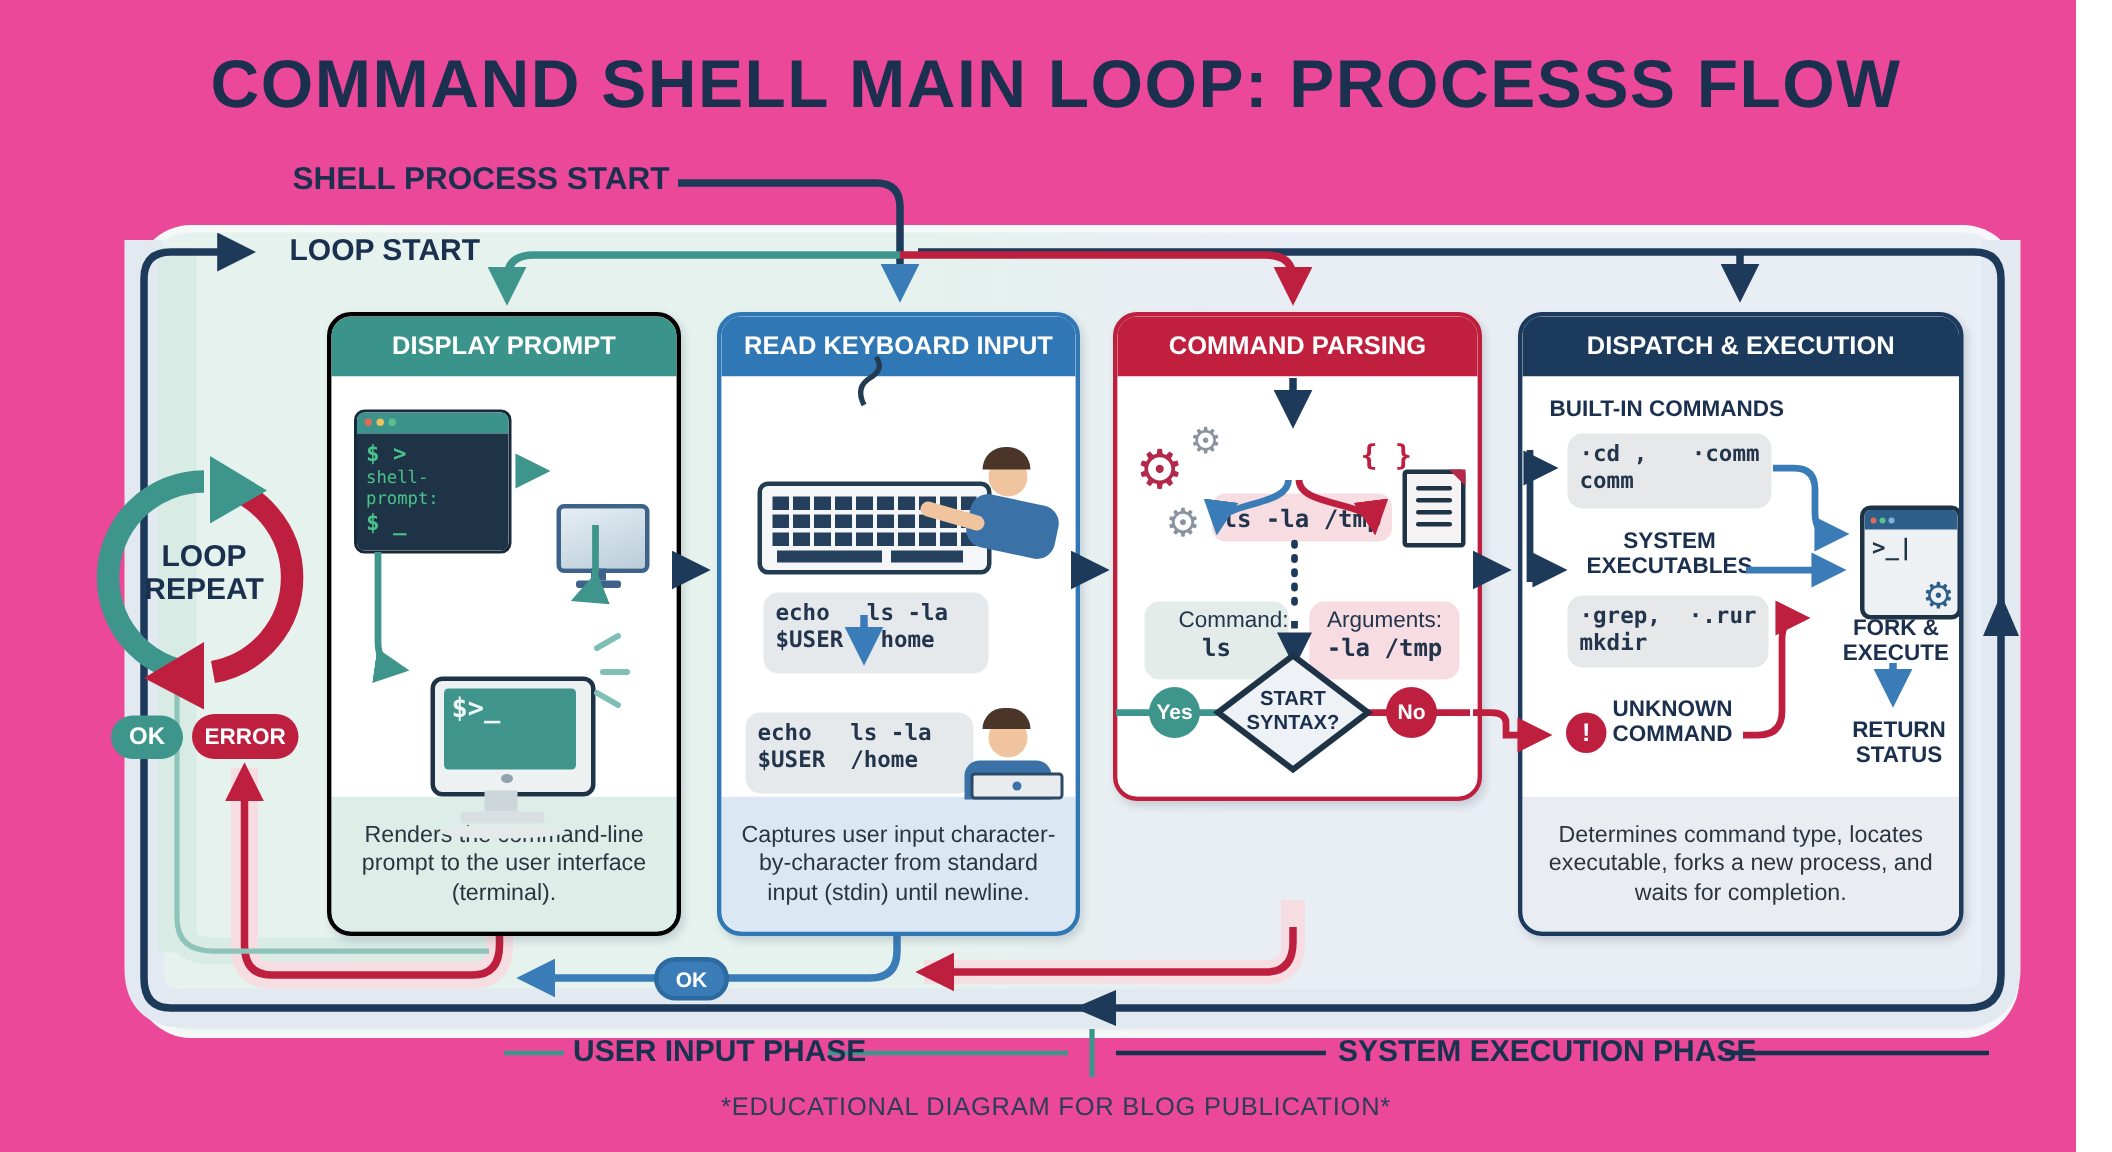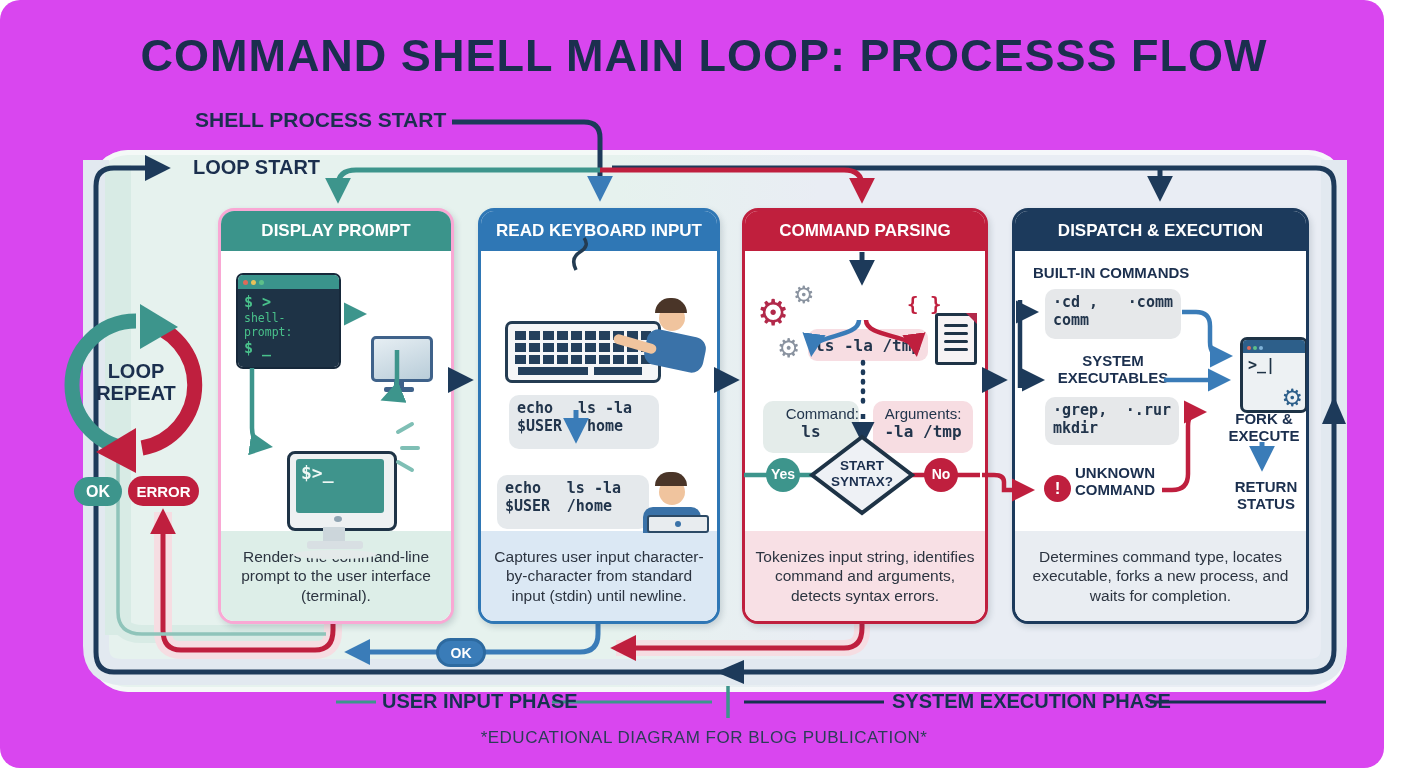--- a/index.html
+++ b/index.html
@@ -1,33 +1,33 @@
 <!DOCTYPE html>
 <html><head>
 <meta charset="utf-8">
 <style>
   html,body{margin:0;padding:0;background:#ffffff;}
-  .stage{position:relative;width:1384px;height:768px;background:#d946ef;overflow:hidden;
-         font-family:"Liberation Sans",sans-serif;color:#1b2f4e;border-radius:20px;}
+  .stage{position:relative;width:1384px;height:768px;background:#ec4899;overflow:hidden;
+         font-family:"Liberation Sans",sans-serif;color:#1b2f4e;}
   .abs{position:absolute;}
   .mono{font-family:"DejaVu Sans Mono",monospace;}
   .title{left:0;top:30px;width:1408px;text-align:center;font-size:45px;font-weight:bold;
          letter-spacing:1px;color:#1b2f4e;}
   .toplabel{font-weight:bold;color:#1b2f4e;}
   .container{left:90px;top:150px;width:1256px;height:542px;border-radius:38px;
              background:linear-gradient(90deg,#e6f2ee 0%,#e6f2ee 42%,#e9edf4 58%,#e9edf4 100%);
              box-shadow:inset 0 0 0 5px rgba(255,255,255,.55);}
   svg.layer{left:0;top:0;width:1408px;height:768px;pointer-events:none;}
   
   .card{border-radius:16px;overflow:hidden;background:#ffffff;box-shadow:2px 3px 6px rgba(40,60,80,.18);}
   .card .hdr{height:40px;line-height:40px;text-align:center;color:#fff;font-weight:bold;font-size:17px;}
   .card .body{position:relative;background:#ffffff;height:280px;}
   .card .desc{height:90px;display:flex;align-items:center;justify-content:center;text-align:center;
               font-size:15.5px;line-height:1.25;color:#2c3440;padding:0 10px;box-sizing:border-box;}
-  .c1{border:3px solid #f9a8d4;} .c1 .hdr{background:#3b948b;} .c1 .desc{background:#ddeee8;}
+  .c1{border:3px solid #000000;} .c1 .hdr{background:#3b948b;} .c1 .desc{background:#ddeee8;}
   .c2{border:3px solid #2f77b5;} .c2 .hdr{background:#2f77b5;} .c2 .desc{background:#dbe8f4;}
   .c3{border:3px solid #bf1f3e;} .c3 .hdr{background:#c01f3d;} .c3 .desc{background:#f8e0e5;}
   .c4{border:3px solid #1c3a5c;} .c4 .hdr{background:#1c3a5c;} .c4 .desc{background:#e9edf2;}
   .codebox{background:#e5e9ec;border-radius:10px;color:#22354c;font-weight:bold;
            display:flex;justify-content:center;padding:4px 8px;box-sizing:border-box;}
   .pill{border-radius:16px;color:#fff;font-weight:bold;display:flex;align-items:center;justify-content:center;}
   .navyhead{font-weight:bold;color:#1b2f4e;text-align:center;line-height:1.1;}
   .dot{width:6px;height:6px;border-radius:50%;display:inline-block;margin-right:3px;vertical-align:middle;}
   .phase{font-weight:bold;font-size:20px;color:#16324f;}
   .caption{left:0;top:728px;width:1408px;text-align:center;font-size:17px;letter-spacing:.5px;color:#2b3d57;}
@@ -172,21 +172,20 @@
       <div class="abs mono" style="left:63px;top:78px;width:120px;height:32px;background:#f7dde2;border-radius:9px;display:flex;align-items:center;justify-content:center;font-size:16px;font-weight:bold;color:#22354c;">ls -la /tmp</div>
       <div class="abs" style="left:18px;top:150px;width:96px;height:52px;background:#e4ecea;border-radius:10px;text-align:center;padding-top:4px;box-sizing:border-box;">
         <div style="font-size:15px;color:#22354c;text-align:right;">Command:</div>
         <div class="mono" style="font-size:16px;font-weight:bold;color:#22354c;">ls</div>
       </div>
       <div class="abs" style="left:128px;top:150px;width:100px;height:52px;background:#f7dde2;border-radius:10px;text-align:center;padding-top:4px;box-sizing:border-box;">
         <div style="font-size:15px;color:#22354c;">Arguments:</div>
         <div class="mono" style="font-size:16px;font-weight:bold;color:#22354c;">-la /tmp</div>
       </div>
     </div>
-    <div class="desc">Tokenizes input string, identifies command and arguments, detects syntax errors.</div>
   </div>
 
   <div class="abs card c4" style="left:1012px;top:208px;width:291px;">
     <div class="hdr">DISPATCH &amp; EXECUTION</div>
     <div class="body">
       <div class="abs navyhead" style="left:18px;top:14px;font-size:15px;">BUILT-IN COMMANDS</div>
       <div class="abs codebox mono" style="left:30px;top:38px;width:136px;height:50px;background:#e6e8ea;font-size:15px;">
         <div>·cd , comm</div>
         <div>·comm</div>
       </div>

